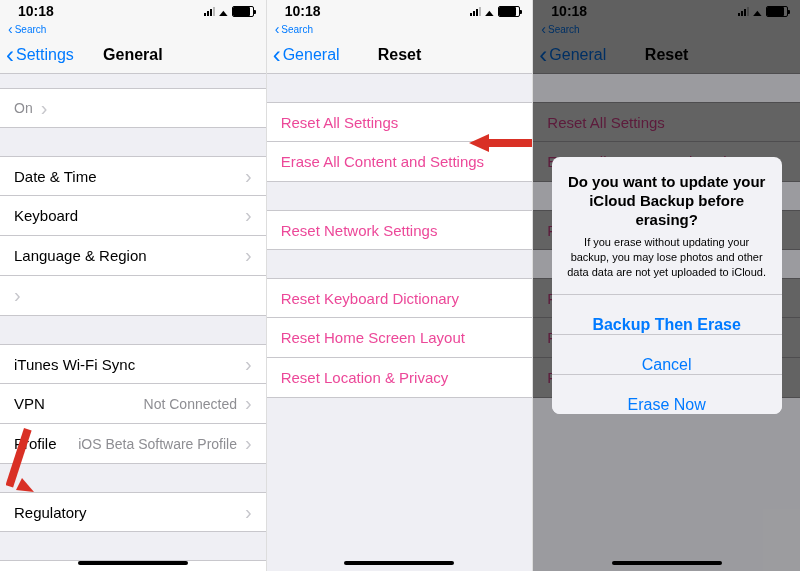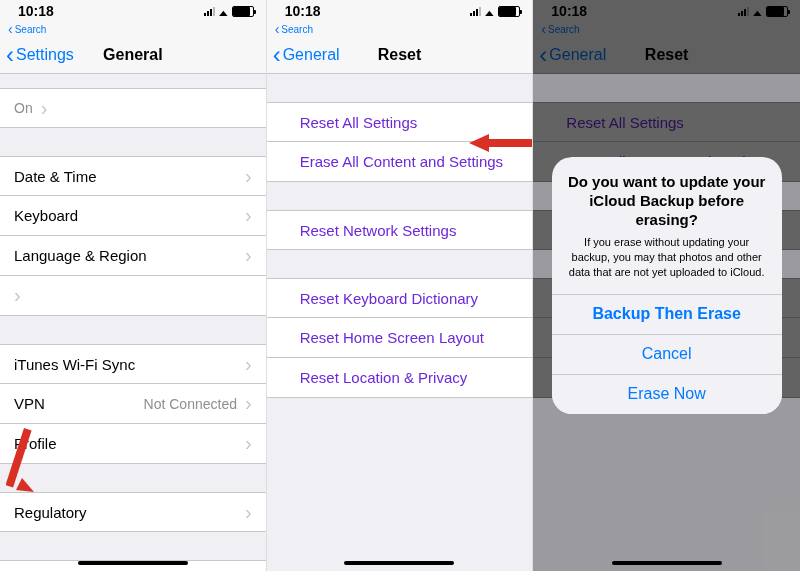--- a/index.html
+++ b/index.html
@@ -20,40 +20,40 @@
   .nav .title { margin: 0 auto; font-size: 16px; font-weight: 600; color: #000; }
   .list { }
   .gap { height: 28px; }
   .gap-sm { height: 14px; }
   .row { height: 40px; background: #fff; border-bottom: 1px solid #c8c7cc; display: flex; align-items: center; padding: 0 14px; font-size: 15px; color: #000; position:relative; }
   .row.first { border-top: 1px solid #c8c7cc; }
   .row .label { flex: 1; }
   .row .detail { color: #8e8e93; margin-right: 8px; font-size:14px;text-align:right; }
   .row .chev-r { color: #c7c7cc; font-size: 20px; font-weight:400; }
   .row.link { color: #007aff; }
-  .row.link .label { color: #6d28d9; margin-left: 19px; }
+  .row.link .label { color: #ec4899; }
   .home-ind { position: absolute; bottom: 6px; left: 50%; transform: translateX(-50%); width: 110px; height: 4px; background: #000; border-radius: 3px; }
   
   .sig { display:inline-flex; align-items:flex-end; gap:1px; height:10px;}
   .sig b { width:2px; background:#000; display:block;}
   .sig b:nth-child(1){height:3px;} .sig b:nth-child(2){height:5px;} .sig b:nth-child(3){height:7px;} .sig b:nth-child(4){height:9px; background:#bbb;}
   .wifi::before { content:"\25B2"; font-size:9px; color:#000; display:inline-block; transform: scaleX(1.6);}
   .batt { width:22px; height:11px; border:1px solid #000; border-radius:2px; position:relative;}
   .batt::after{ content:""; position:absolute; right:-3px; top:3px; width:2px; height:4px; background:#000; border-radius:0 1px 1px 0;}
   .batt b { display:block; height:100%; width:85%; background:#000; border-radius:1px;}
   
   .arrow { position: absolute; pointer-events:none; z-index: 50; }
   .arrow svg polygon, .arrow svg rect { fill: #d93025; }
   
   .overlay { position:absolute; inset:0; background: rgba(0,0,0,0.35); z-index:60; display:flex; align-items:center; justify-content:center; pointer-events:none;}
-  .dialog { width: 230px; background: #f2f2f6; border-radius: 20px; overflow: hidden; z-index:70; position:relative; pointer-events:auto;}
+  .dialog { width: 230px; background: #f2f2f6; border-radius: 8px; overflow: hidden; z-index:70; position:relative; pointer-events:auto;}
   .dialog .body { padding: 16px 14px 14px; text-align:center; }
   .dialog .d-title { font-size: 15px; font-weight:600; color:#000; margin-bottom:6px; line-height:1.25;}
   .dialog .d-msg { font-size: 11px; color:#000; line-height:1.35;}
-  .dialog .btn { border-top:1px solid #c8c7cc; height:40px; display:flex; align-items:center; justify-content:center; color:#007aff; font-size:16px; background:#f2f2f6;}
+  .dialog .btn { border-top:1px solid #c8c7cc; height:40px; display:flex; align-items:flex-end; justify-content:center; color:#007aff; font-size:16px; background:#f2f2f6;}
   .dialog .btn.bold { font-weight:600; }
   
   .p3-base { position:absolute; inset:0; }
 </style>
 </head>
 <body>
 
 <div class="stage">
 
   <div class="phone">
@@ -110,20 +110,21 @@
         <span class="label">iTunes Wi-Fi Sync</span>
         <span class="chev-r">›</span>
       </div>
       <div class="row">
         <span class="label">VPN</span>
         <span class="detail">Not Connected</span>
         <span class="chev-r">›</span>
       </div>
       <div class="row">
         <span class="label">Profile</span>
+        <span class="detail">iOS Beta Software Profile</span>
         <span class="chev-r">›</span>
       </div>
       <div class="gap"></div>
       <div class="row first">
         <span class="label">Regulatory</span>
         <span class="chev-r">›</span>
       </div>
       <div class="gap"></div>
       <div class="row first">
 
@@ -248,21 +249,21 @@
           </div>
         <div class="row link">
             <span class="label">Reset Location &amp; Privacy</span>
           </div>
       </div>
     </div>
     <div class="overlay">
       <div class="dialog">
         <div class="body">
           <div class="d-title">Do you want to update your iCloud Backup before erasing?</div>
-          <div class="d-msg">If you erase without updating your backup, you may that photos and other data that are not yet uploaded to iCloud.</div>
+          <div class="d-msg">If you erase without updating your backup, you may lose photos and other data data are not yet uploaded to iCloud.</div>
         </div>
         <div class="btn bold">
             <span>Backup Then Erase</span>
           </div>
         <div class="btn">
             <span>Cancel</span>
           </div>
         <div class="btn">
             <span>Erase Now</span>
           </div>

